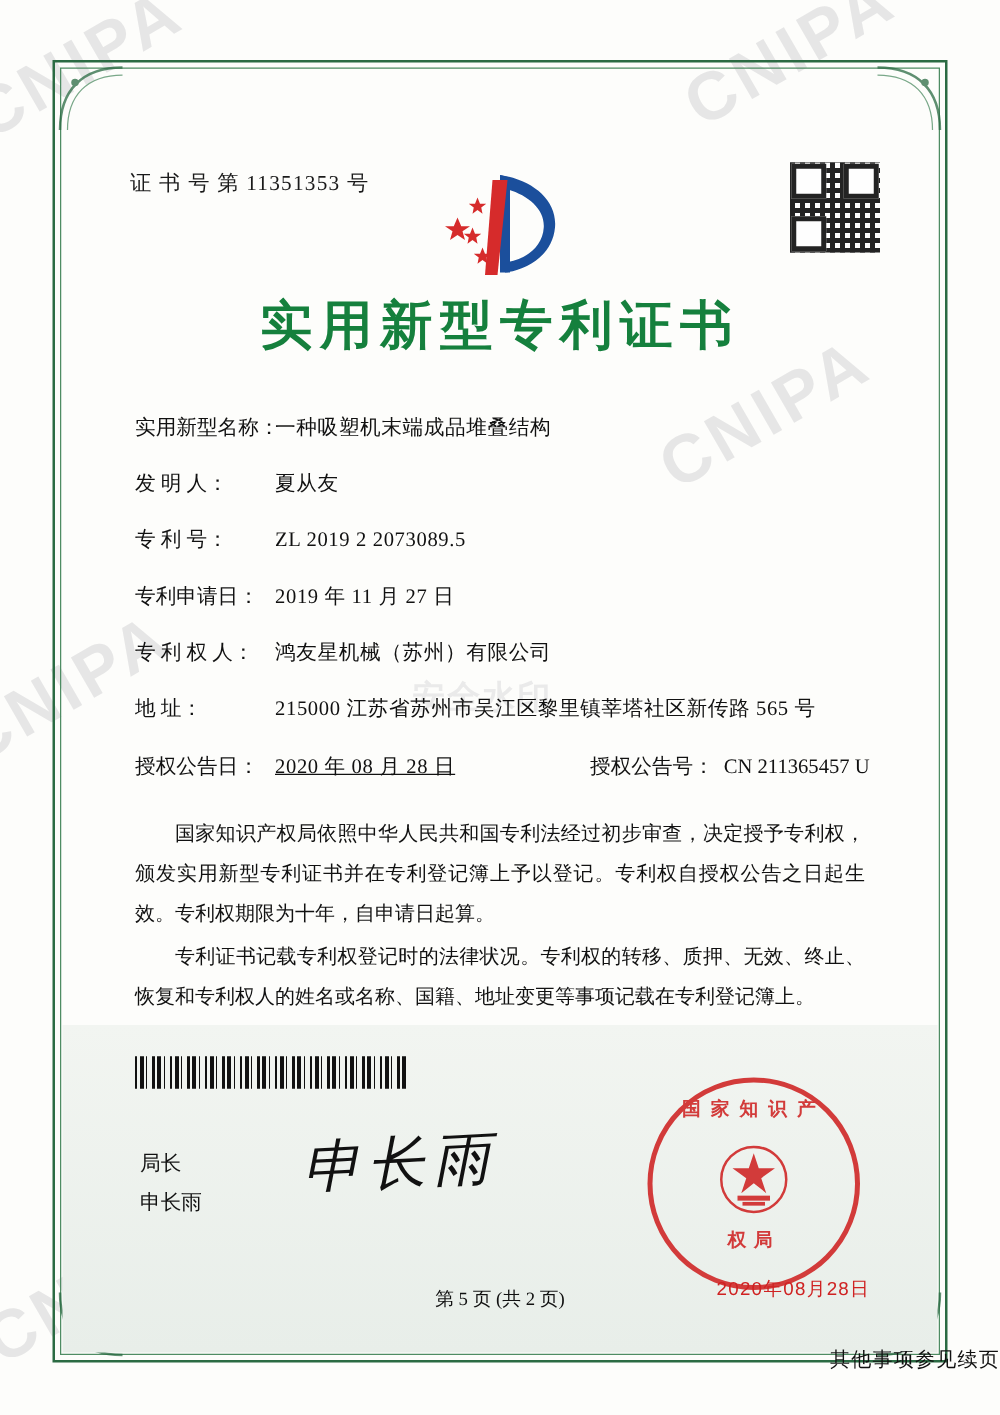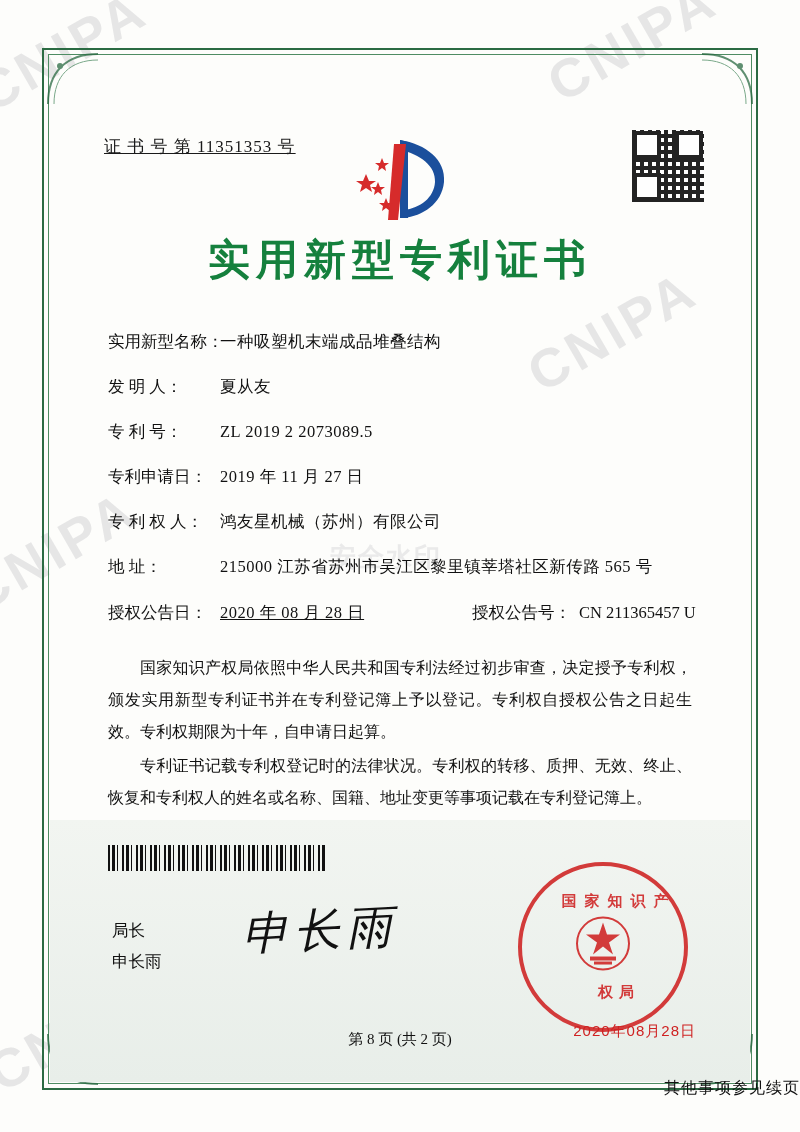--- a/index.html
+++ b/index.html
@@ -73,21 +73,20 @@
     z-index: 5;
   }
   
   .cert-no {
     position: absolute;
     left: 104px;
     top: 135px;
     font-size: 17px;
     color: #1a1a1a;
     letter-spacing: 1px;
-    text-decoration: underline;
   }
   .logo {
     position: absolute;
     left: 348px;
     top: 130px;
     width: 110px;
     height: 100px;
   }
   .qr {
     position: absolute;
@@ -223,28 +222,27 @@
     top: 862px;
     width: 162px;
     height: 162px;
     border: 4px solid #cf2222;
     border-radius: 50%;
     z-index: 7;
     opacity: .88;
   }
   .seal-text-top, .seal-text-bottom {
     position: absolute;
-    left: 16px;
+    left: 0;
     width: 100%;
     text-align: center;
     color: #cf2222;
     font-weight: 700;
     font-size: 15px;
     letter-spacing: 8px;
-    margin-top: 14px;
   }
   .seal-text-top { top: 12px; }
   .seal-text-bottom { bottom: 26px; letter-spacing: 6px; }
   .seal-star {
     position: absolute;
     left: 50%;
     top: 50%;
     transform: translate(-50%,-56%);
     width: 58px;
     height: 58px;
@@ -397,16 +395,16 @@
     <svg class="seal-star" viewBox="0 0 58 58">
       <circle cx="29" cy="29" r="26" fill="none" stroke="#cf2222" stroke-width="2"></circle>
       <polygon points="29,8 33,20 46,20 35,28 39,40 29,32 19,40 23,28 12,20 25,20" fill="#cf2222"></polygon>
       <rect x="16" y="42" width="26" height="4" fill="#cf2222"></rect>
       <rect x="20" y="47" width="18" height="3" fill="#cf2222"></rect>
     </svg>
     <div class="seal-text-bottom">权局</div>
   </div>
   <div class="seal-date">2020年08月28日</div>
 
-  <div class="page-no">第 8 页 (共 2 页)</div>
+  <div class="page-no">第 5 页 (共 2 页)</div>
   <div class="footer-note">其他事项参见续页</div>
 
 </div>
 
 </body></html>

